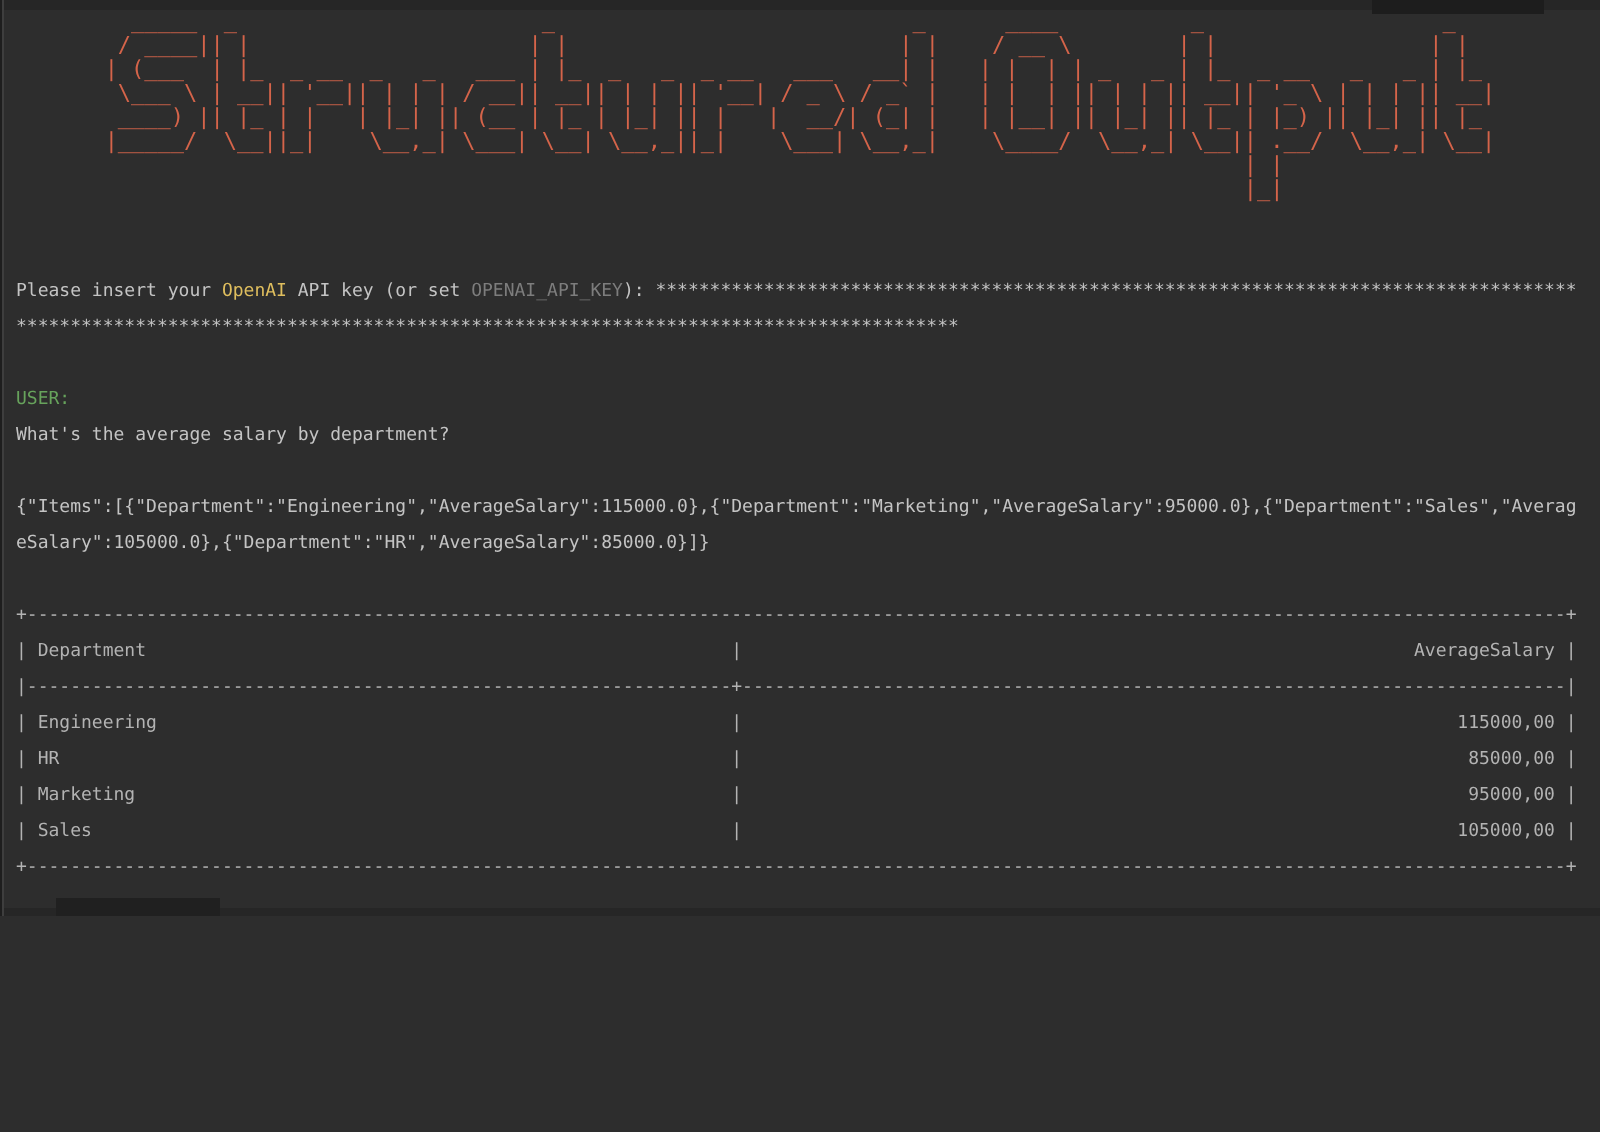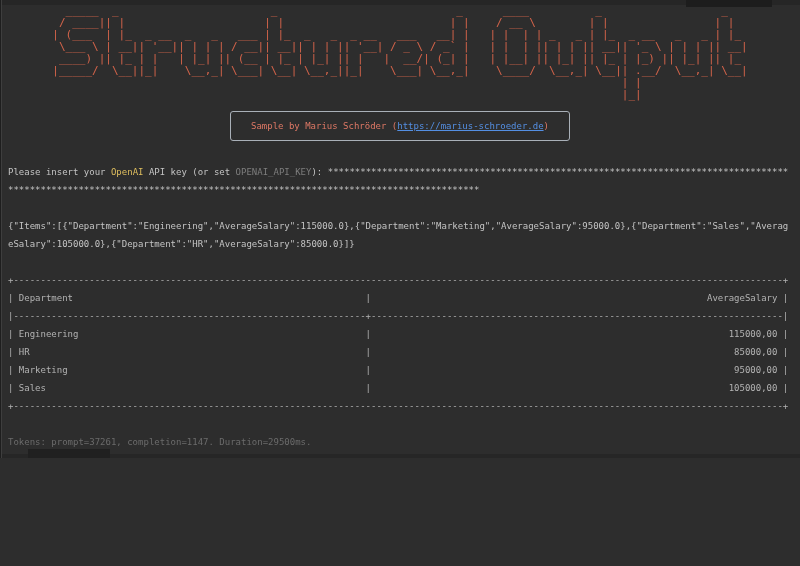--- a/index.html
+++ b/index.html
@@ -44,21 +44,21 @@
     padding:7px 20px;
     font-size:9px;
     line-height:14px;
     white-space:pre;
   }
   .sample-text { color:#de7865; }
   .sample-link { color:#548fe3; text-decoration:underline; cursor:pointer; }
 
   .wrapline { white-space:pre-wrap; word-break:break-all; }
 
-  .section-prompt { margin-top:22px; }
+  .section-prompt { margin-top:36px; }
   .section       { margin-top:18px; }
   .label-green   { color:#67a35c; }
   .text-default  { color:#c4c4c4; }
   .text-yellow   { color:#dfbe5e; }
   .text-dim      { color:#7d7d7d; }
 
   .result-table {
     margin-top:2px;
     color:#b3b3b3;
     font-size:9px;
@@ -76,24 +76,27 @@
 
   <pre class="banner" style="color: rgb(213, 100, 74);">  _____  _                       _                           _      ____          _                  _   
  / ____|| |                     | |                         | |    / __ \        | |                | |  
 | (___  | |_  _ __  _   _   ___ | |_  _   _  _ __   ___   __| |   | |  | | _   _ | |_  _ __   _   _ | |_ 
  \___ \ | __|| '__|| | | | / __|| __|| | | || '__| / _ \ / _` |   | |  | || | | || __|| '_ \ | | | || __|
  ____) || |_ | |   | |_| || (__ | |_ | |_| || |   |  __/| (_| |   | |__| || |_| || |_ | |_) || |_| || |_ 
 |_____/  \__||_|    \__,_| \___| \__| \__,_||_|    \___| \__,_|    \____/  \__,_| \__|| .__/  \__,_| \__|
                                                                                       | |                
                                                                                       |_|                </pre>
 
-  <div class="sample-box"><span class="sample-text">Sample by Marius Schröder (</span><span class="sample-link">https://marius-schroeder.de</span><span class="sample-text">)</span></div>
 
   <div class="section-prompt wrapline"><span class="text-default">Please insert your </span><span class="text-yellow">OpenAI</span><span class="text-default"> API key (or set </span><span class="text-dim">OPENAI_API_KEY</span><span class="text-default">): </span><span class="text-default">****************************************************************************************************************************************************************************</span></div>
 
+  <div class="section">
+    <div class="label-green">USER:</div>
+    <div class="text-default">What's the average salary by department?</div>
+  </div>
 
   <div class="section">
     <div class="text-default wrapline">{"Items":[{"Department":"Engineering","AverageSalary":115000.0},{"Department":"Marketing","AverageSalary":95000.0},{"Department":"Sales","AverageSalary":105000.0},{"Department":"HR","AverageSalary":85000.0}]}</div>
   </div>
 
   <div class="section">
     <pre class="result-table">+----------------------------------------------------------------------------------------------------------------------------------------------+
 | Department                                                      |                                                              AverageSalary |
 |-----------------------------------------------------------------+----------------------------------------------------------------------------|
 | Engineering                                                     |                                                                  115000,00 |

